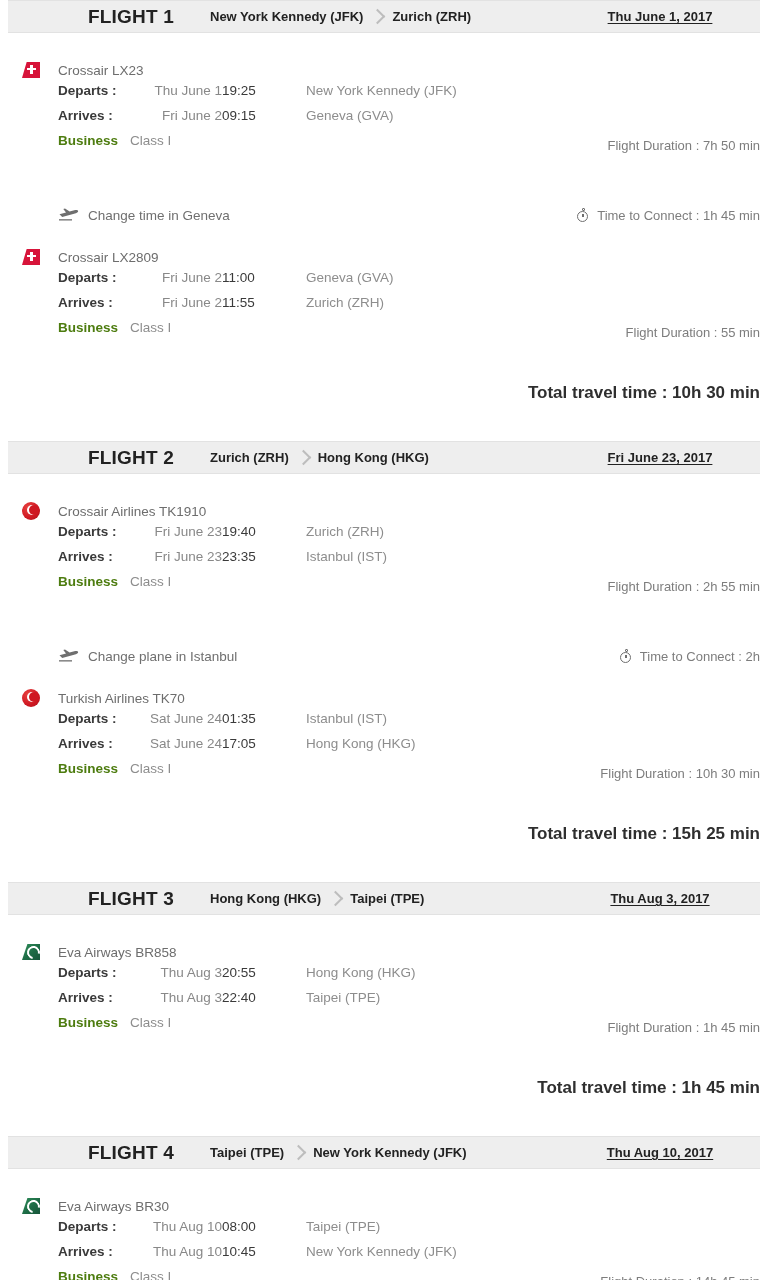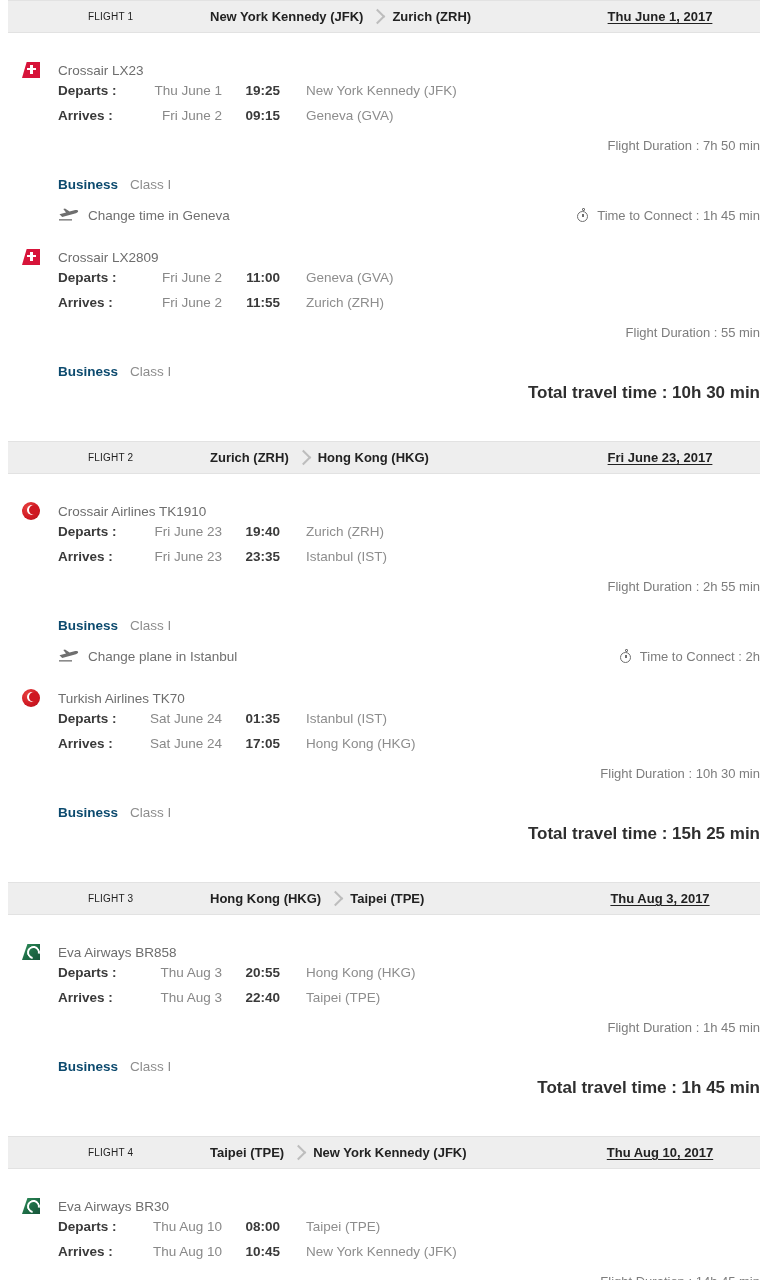--- a/index.html
+++ b/index.html
@@ -32,22 +32,22 @@
     display: flex;
     align-items: center;
     font-size: 13px;
     font-weight: bold;
     color: #2b2b2b;
     box-sizing: border-box;
   }
   .fh-label {
     position: absolute;
     left: 34px;
-    font-size: 10px;
-    font-weight: normal;
+    font-size: 19px;
+    font-weight: bold;
     letter-spacing: .2px;
     color: #222;
     padding-left: 46px;
   }
   .fh-route {
     position: absolute;
     left: 202px;
     display: flex;
     align-items: center;
     gap: 8px;
@@ -173,34 +173,33 @@
   }
   .date {
     width: 92px;
     flex: 0 0 92px;
     text-align: right;
     color: #888888;
   }
   .time {
     width: 58px;
     flex: 0 0 58px;
-    text-align: right;
-    font-weight: bold;
+    text-align: left;
+    font-weight: normal;
     color: #3a3a3a;
   }
   .place {
     padding-left: 26px;
     color: #8d8d8d;
   }
   .row-class .cls-name {
     width: 72px;
     flex: 0 0 72px;
     font-weight: bold;
-    color: #0c4a6e;
-    margin-top: 44px;
+    color: #4d7c0f;
   }
   .row-class .cls-code {
     color: #8d8d8d;
   }
 
   .duration {
     text-align: right;
     padding-right: 10px;
     font-size: 13px;
     color: #7d7d7d;

